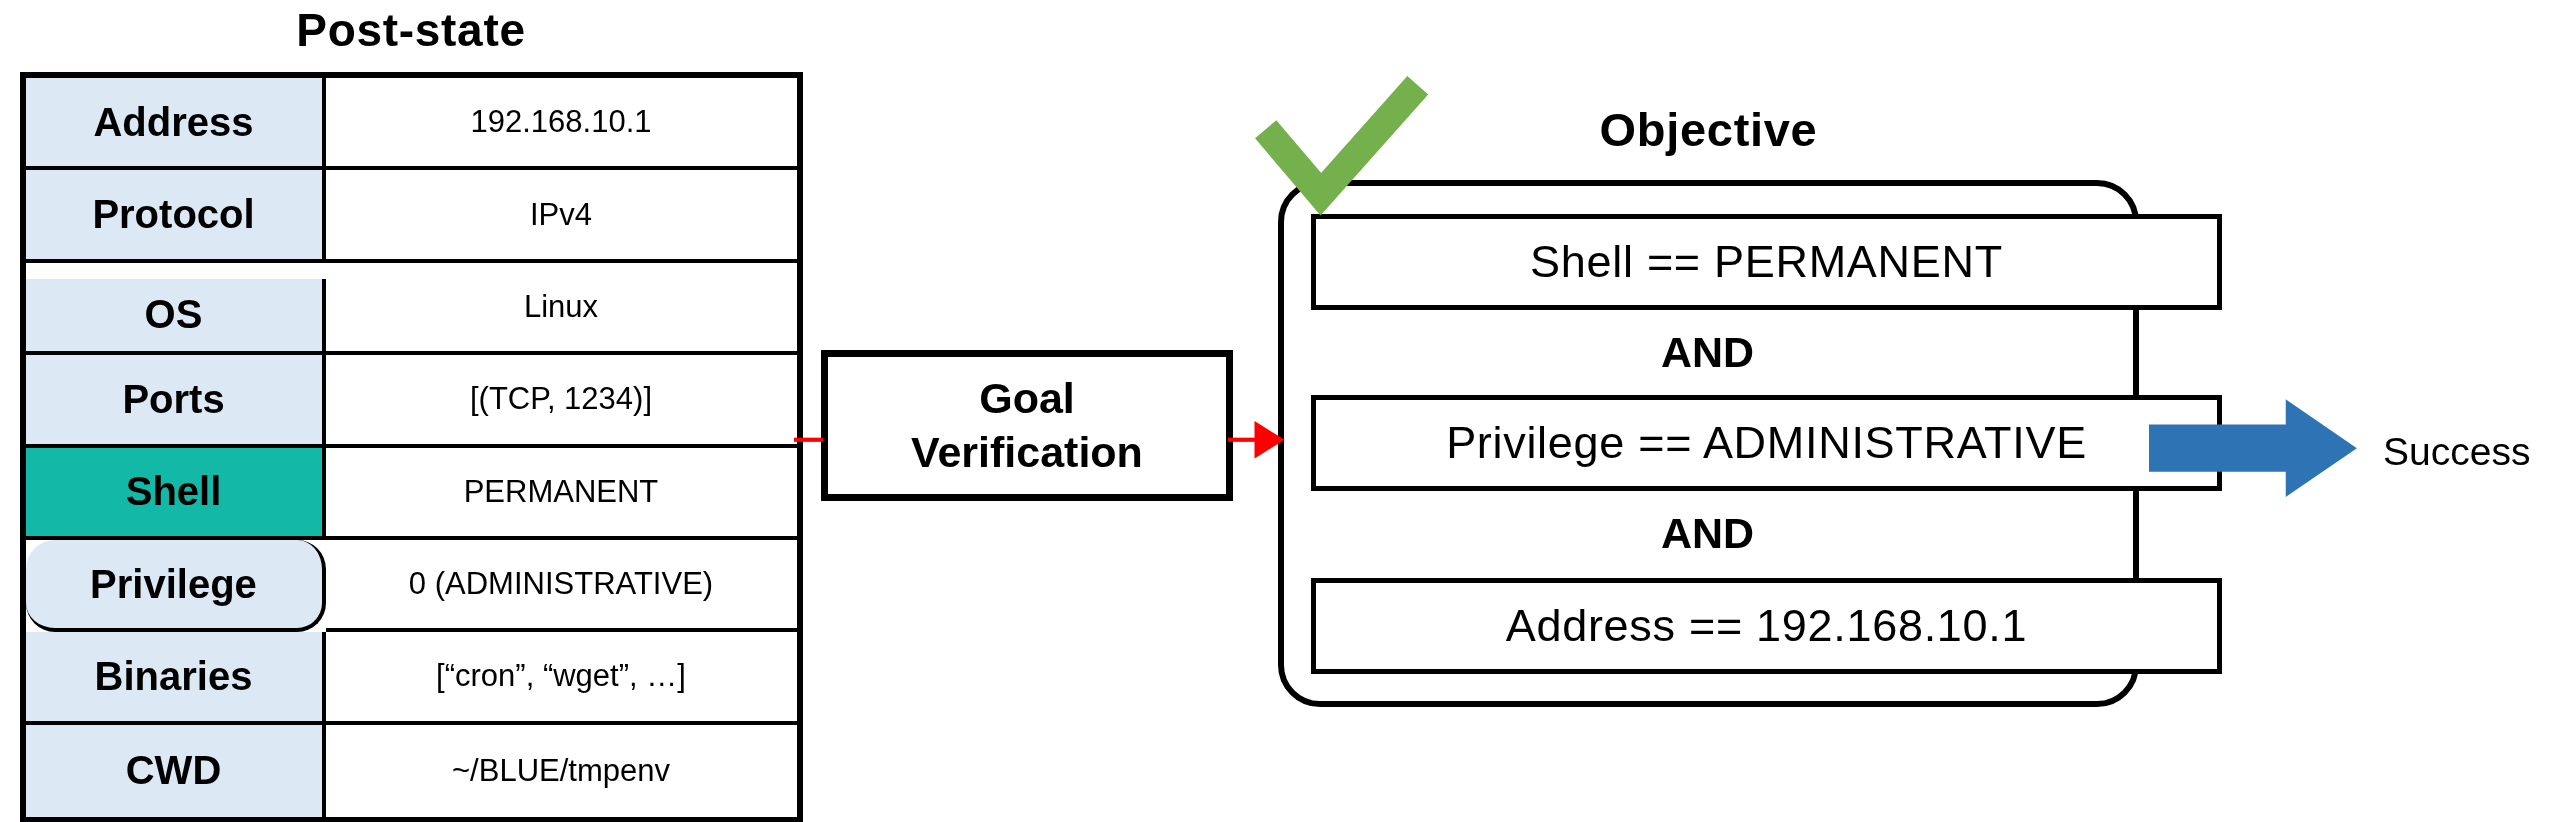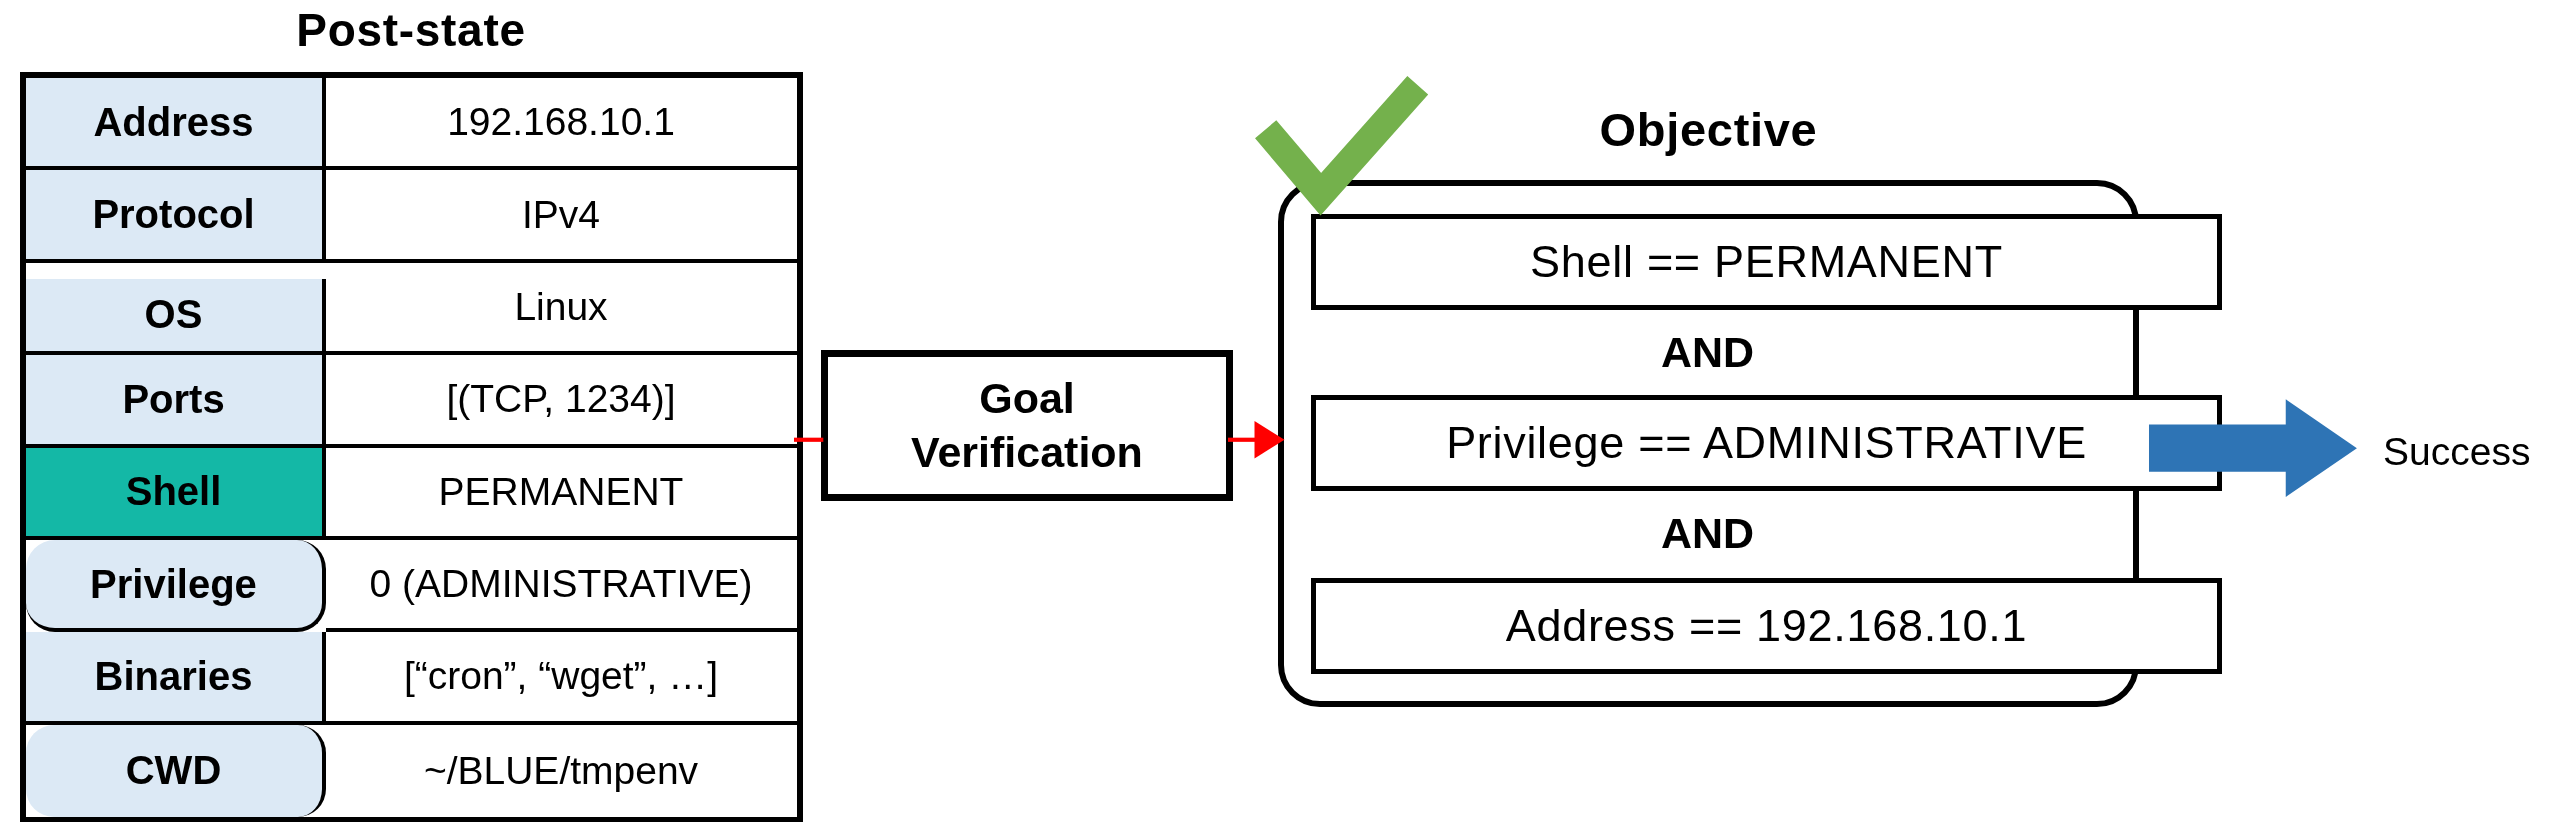--- a/index.html
+++ b/index.html
@@ -31,22 +31,22 @@
     background: #fff;
   }
   .cell {
     display: flex; align-items: center; justify-content: center;
     border-right: 4.2px solid #000;
     border-bottom: 4.2px solid #000;
     box-sizing: border-box;
     text-align: center;
   }
   .cell.label { font-size: 40px; font-weight: 700; }
-  .cell.value { border-right: 0; font-size: 39px; }
-  .cell.last  { border-bottom: 0; border-radius: 28px; }
+  .cell.value { border-right: 0; font-size: 31px; }
+  .cell.last  { border-bottom: 0; }
 
   
   #goal-box {
     left: 821px; top: 350px; width: 412px; height: 151px;
     border: 7.7px solid #000;
     box-sizing: border-box;
     display: flex; align-items: center; justify-content: center;
     background: #fff;
   }
   #goal-box .lbl {

